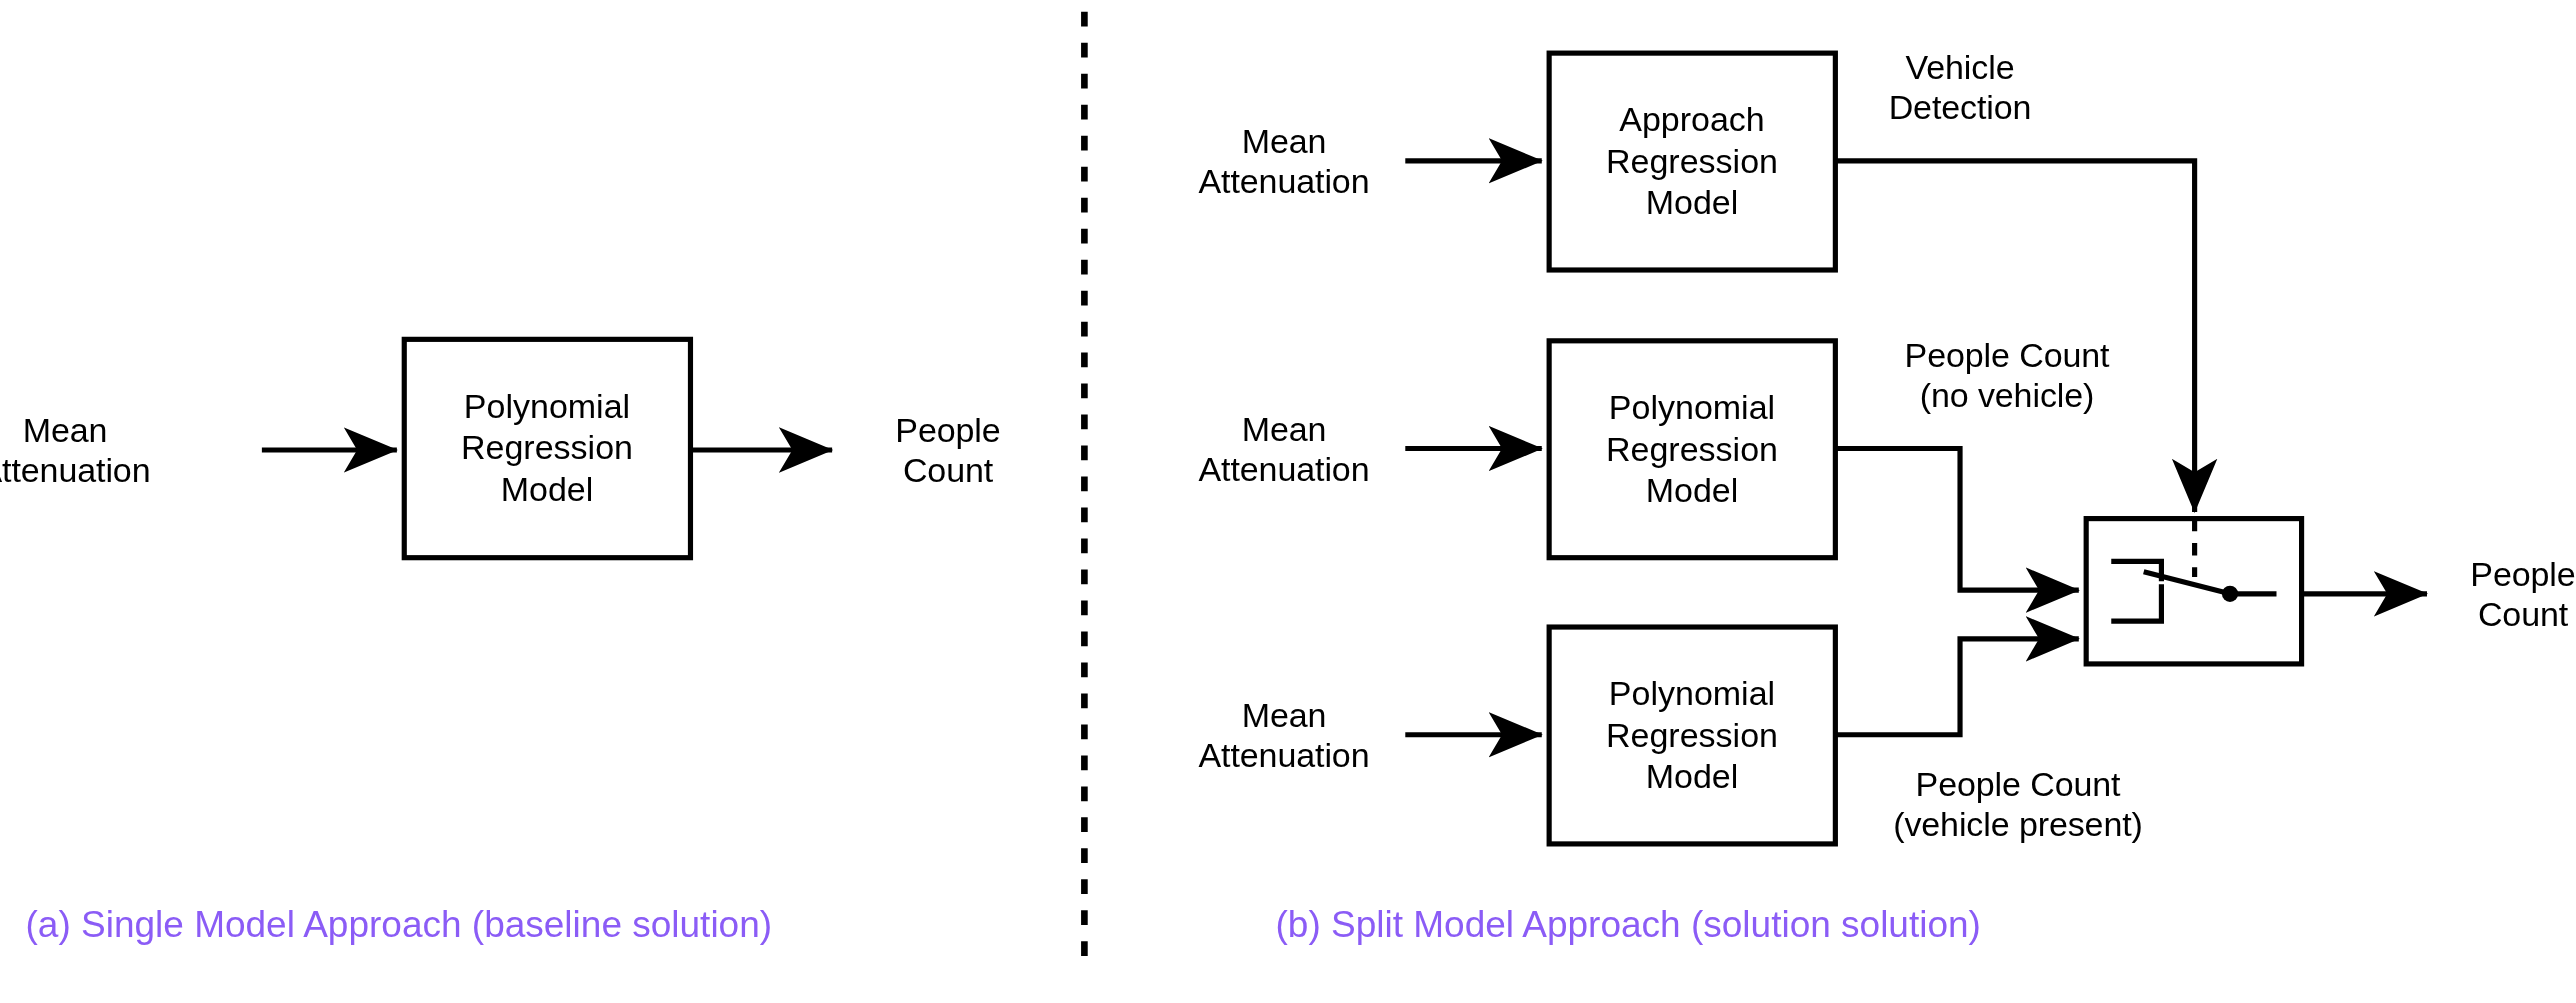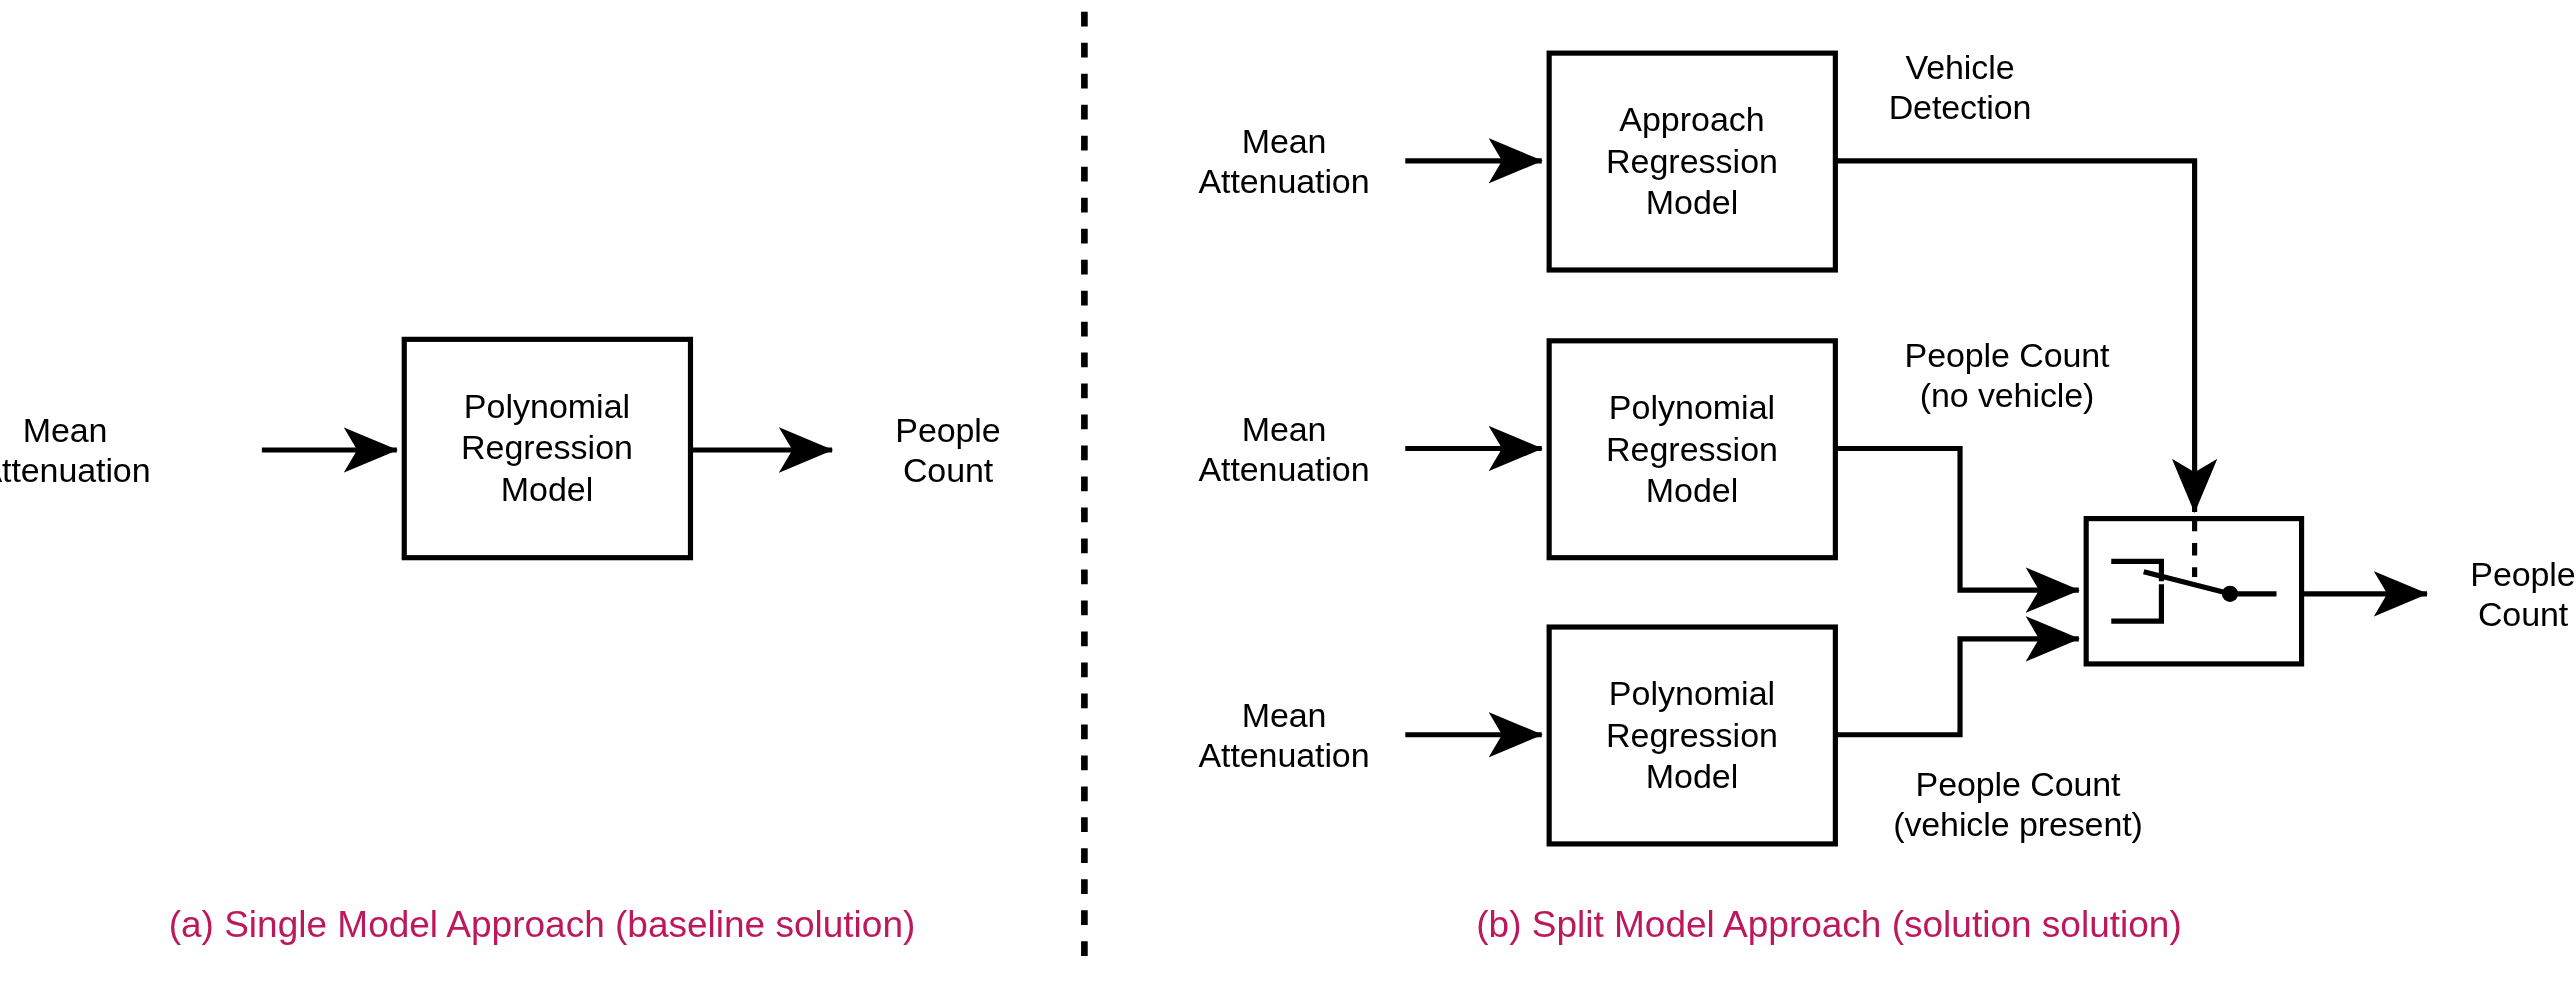--- a/index.html
+++ b/index.html
@@ -30,23 +30,22 @@
     line-height: 1.18;
     color: #000000;
     white-space: pre;
     text-align: center;
     letter-spacing: -0.1px;
   }
   .caption {
     position: absolute;
     font-family: "Liberation Sans", sans-serif;
     font-size: 37px;
-    color: #be185d;
+    color: #8b5cf6;
     white-space: pre;
-    text-align: center;
   }
   .boxlabel {
     position: absolute;
     font-family: "Liberation Sans", sans-serif;
     font-size: 34px;
     line-height: 1.22;
     color: #000000;
     text-align: center;
     white-space: pre;
     display: flex;

